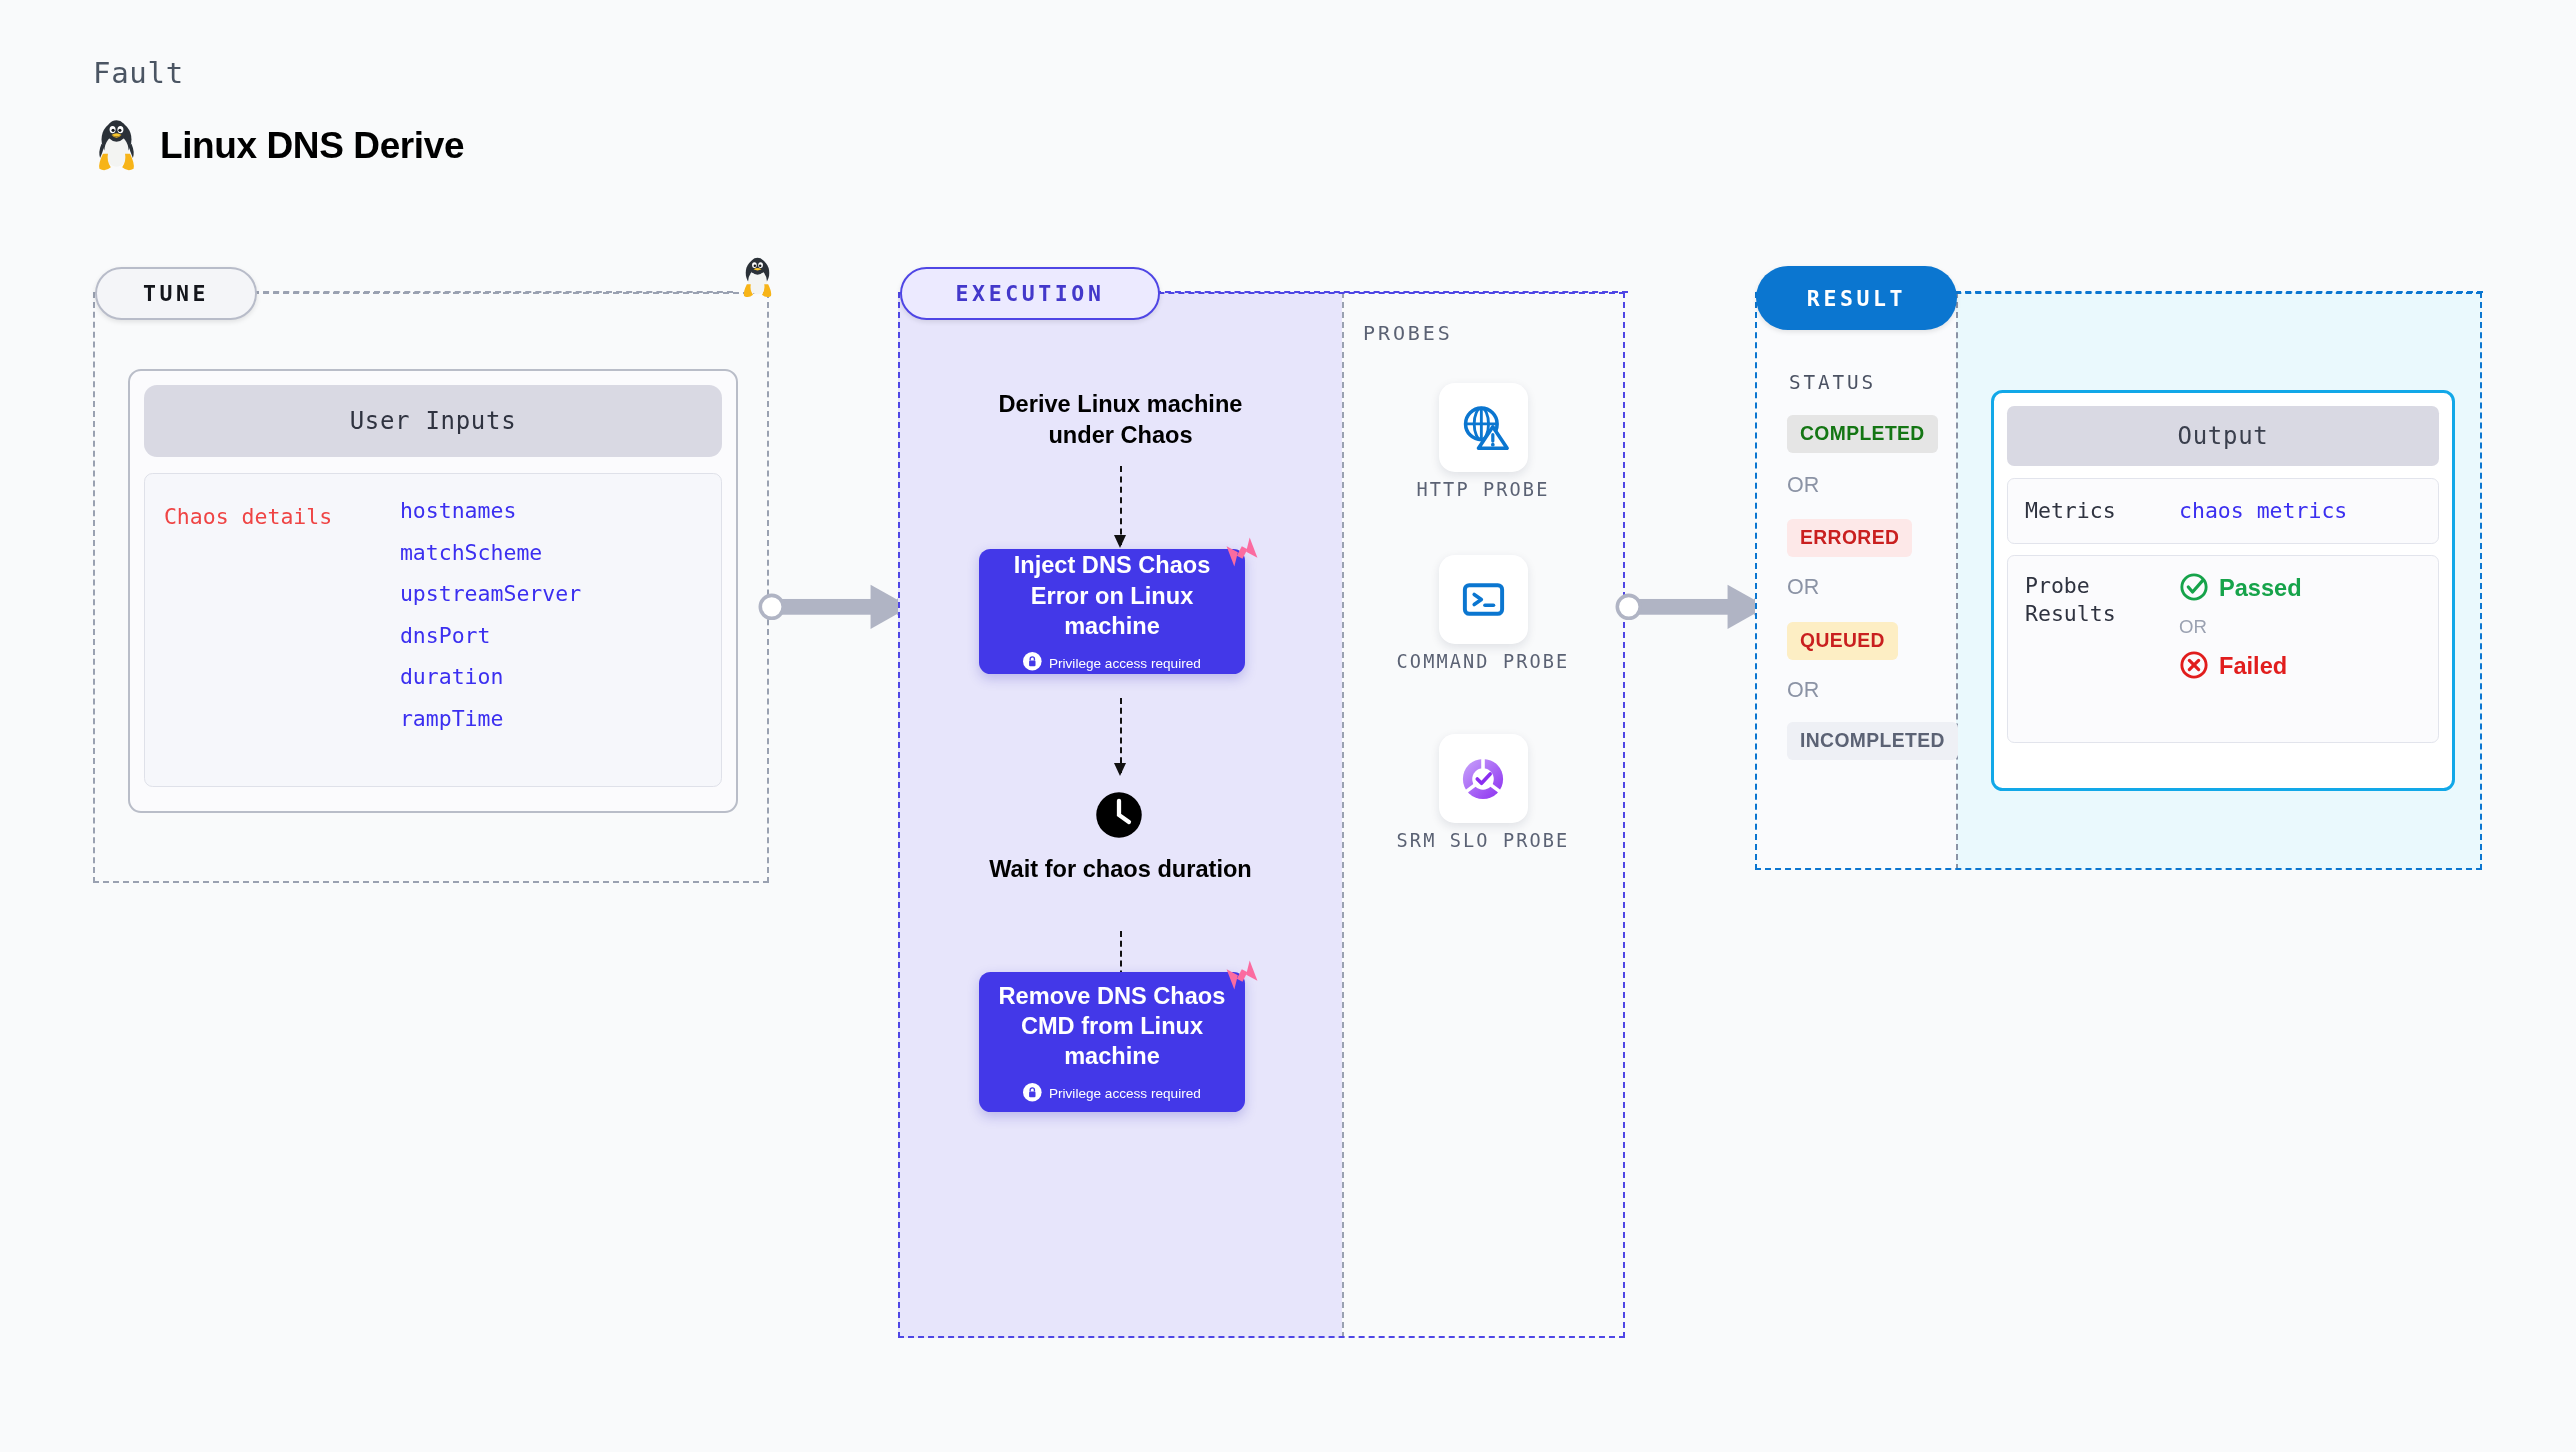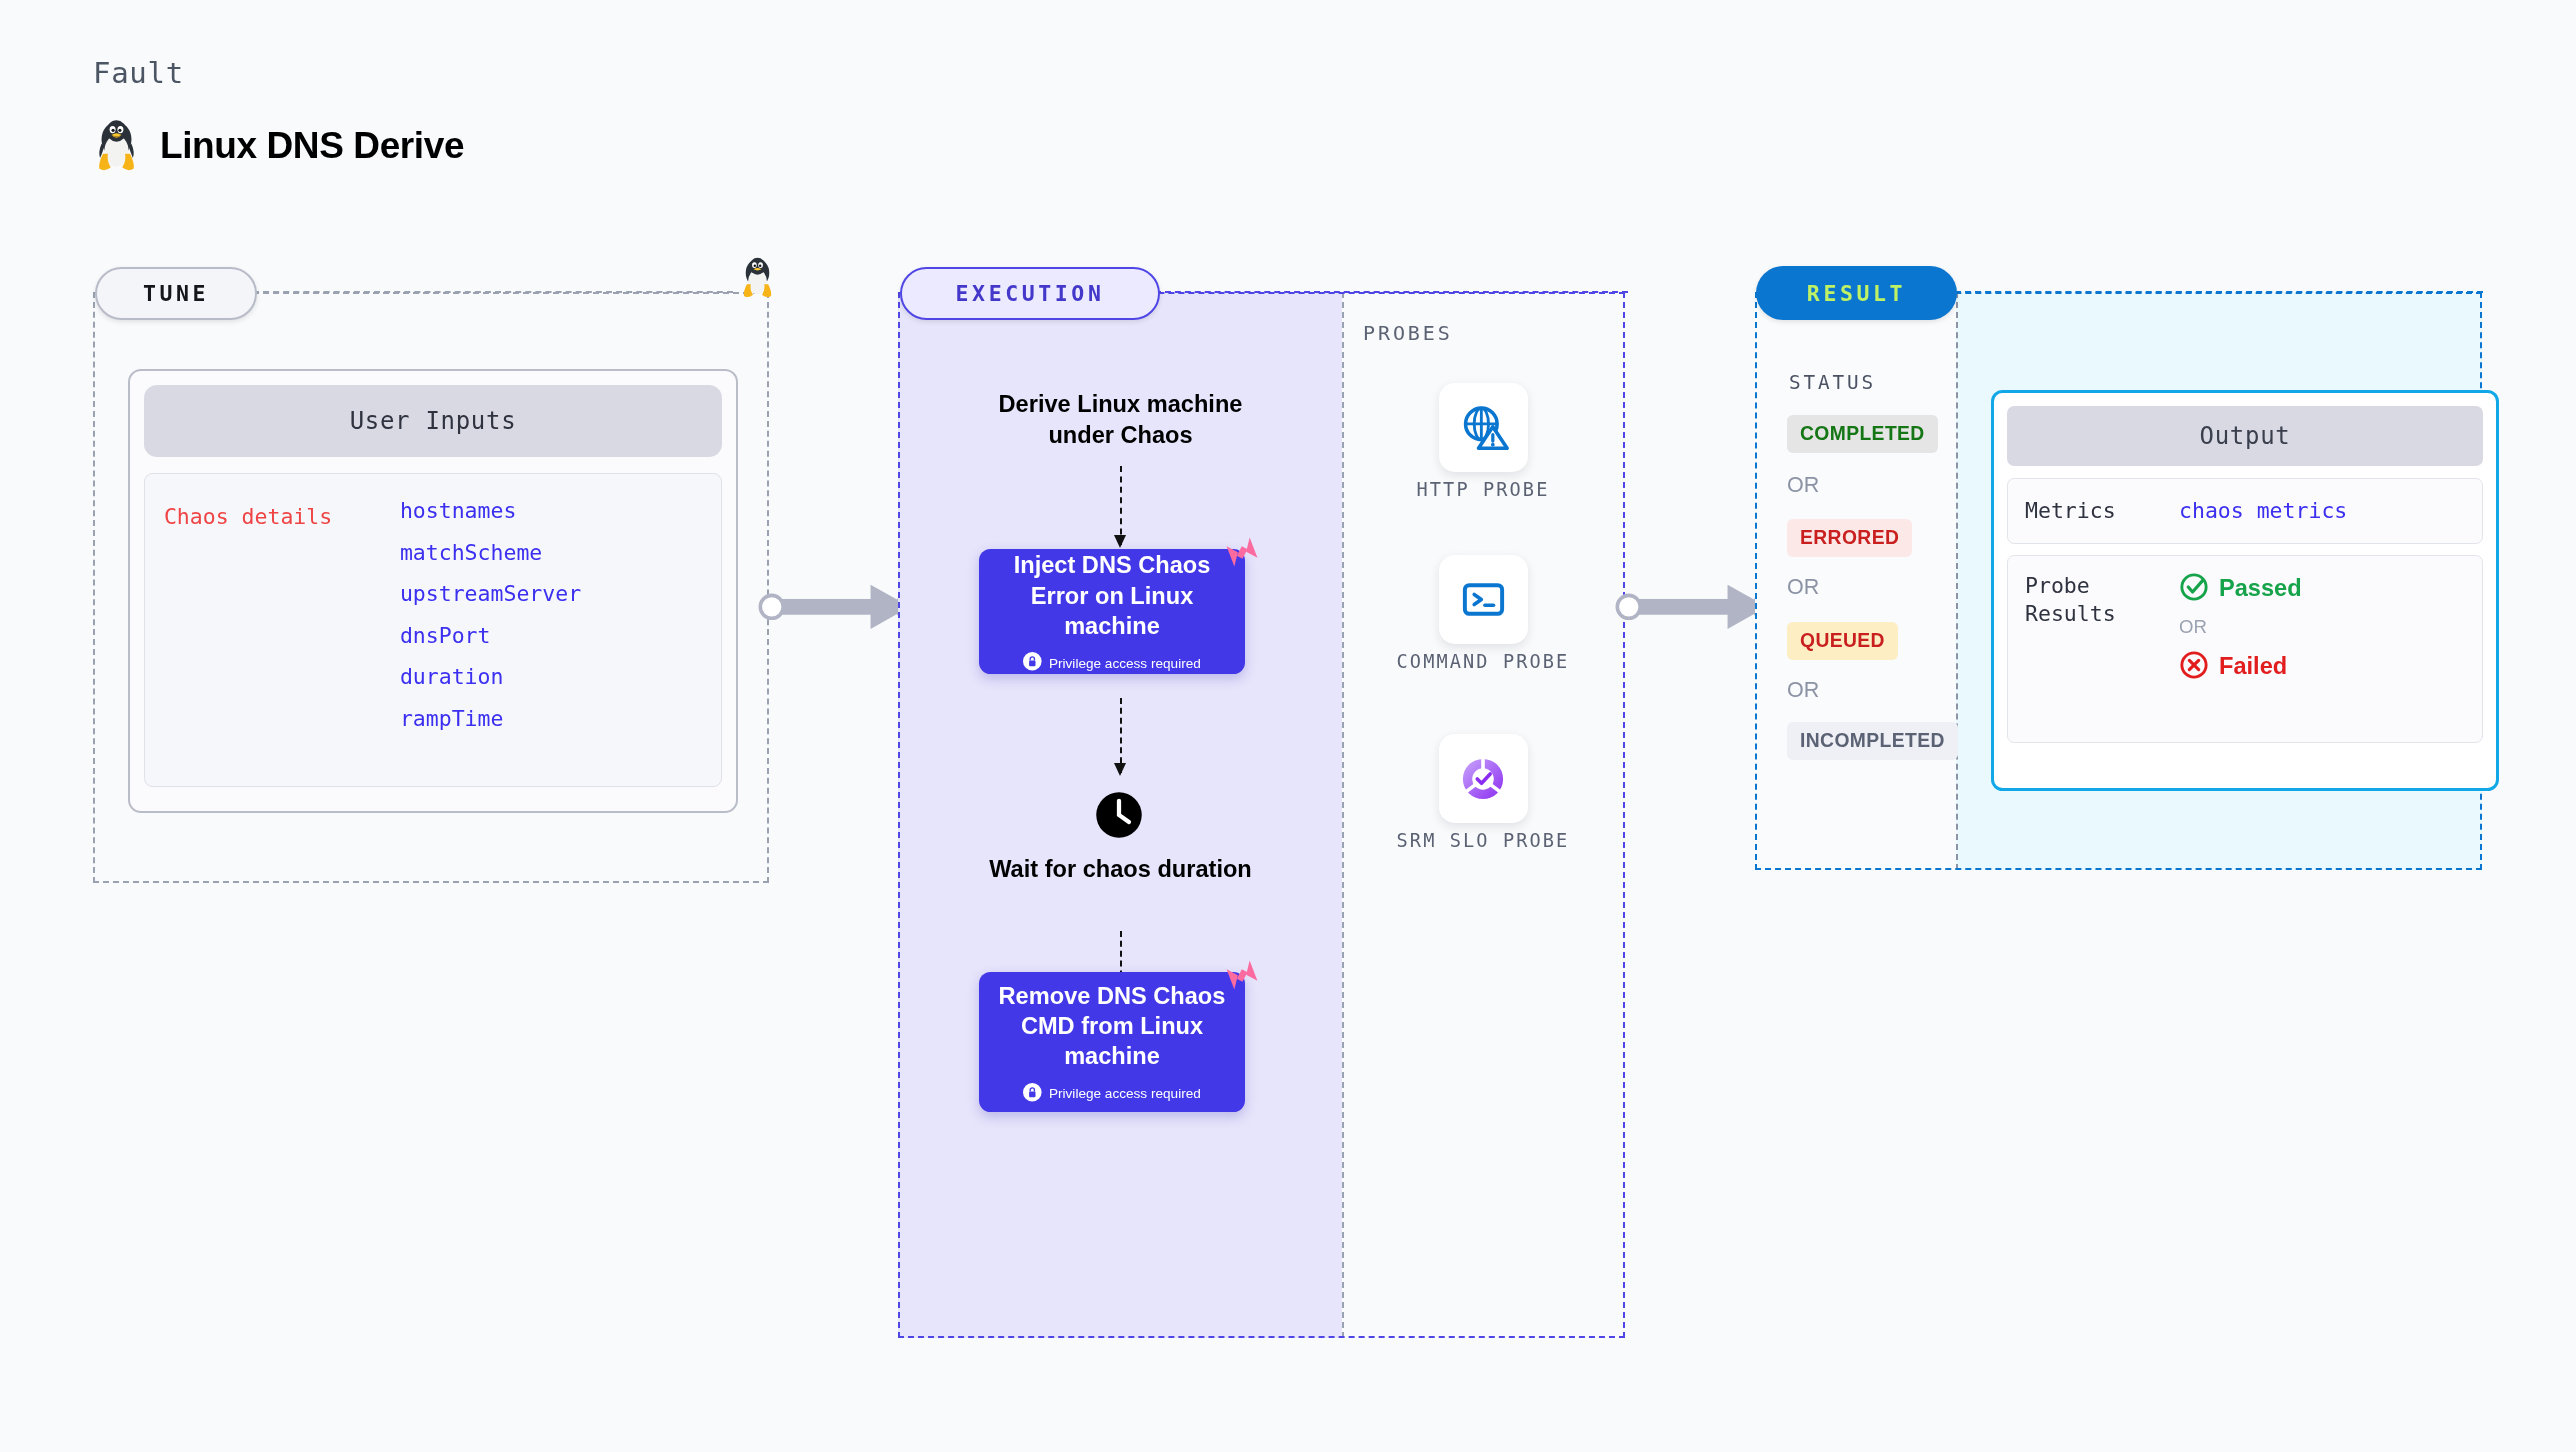--- a/index.html
+++ b/index.html
@@ -47,22 +47,22 @@
     left: 95px; top: 267px; width: 158px; height: 49px;
     background: #f4f5f8; border: 2.1px solid #b8bcc9; color: #14161c;
     font-size: 21.5px;
   }
   .lbl-exec {
     left: 900px; top: 267px; width: 256px; height: 49px;
     background: #eceaff; border: 2.1px solid #4f46e5; color: #4338ca;
     font-size: 21.5px;
   }
   .lbl-result {
-    left: 1756px; top: 266px; width: 201px; height: 54px;
-    background: #0b76d0; border: none; color: #bef264;
+    left: 1756px; top: 266px; width: 201px; height: 64px;
+    background: #0b76d0; border: none; color: #ffffff;
     font-size: 21.5px;
   }
 
   .dashbox { position: absolute; box-sizing: border-box; }
 
   .tune-box {
     left: 93px; top: 292px; width: 676px; height: 591px;
     border: 2.1px dashed #9aa1b1;
   }
   .exec-box {
@@ -225,21 +225,21 @@
   }
   .status-or {
     position: absolute;
     font-family: "Liberation Sans", sans-serif;
     font-size: 21.5px; color: #8b93a5;
   }
 
   
   .out-card {
     position: absolute; left: 1991px; top: 390px;
-    width: 508px; height: 401px;
+    width: 464px; height: 401px;
     background: #ffffff;
     border: 3.6px solid #12a8e8;
     border-radius: 11.5px;
     padding: 13px;
     box-sizing: border-box;
   }
   .out-head {
     background: #d9d9e3; border-radius: 7.2px; height: 60px;
     display: flex; align-items: center; justify-content: center;
     font-family: "DejaVu Sans Mono", monospace;

